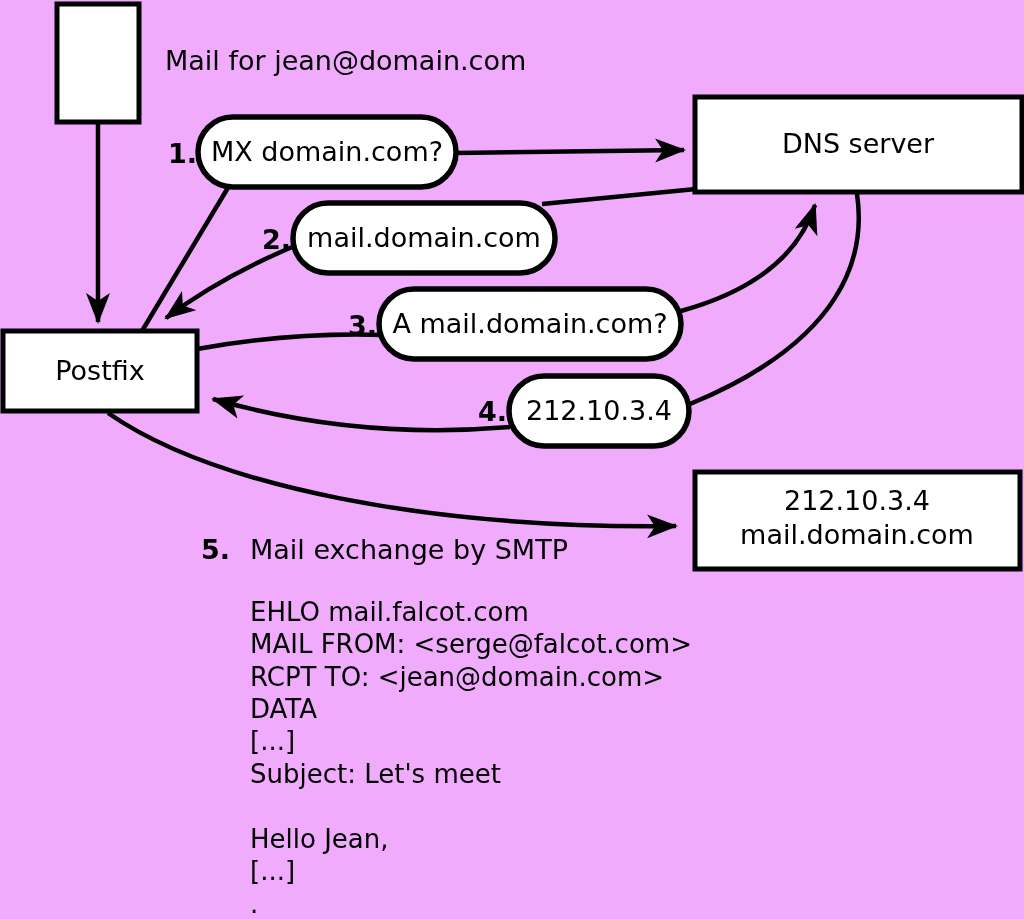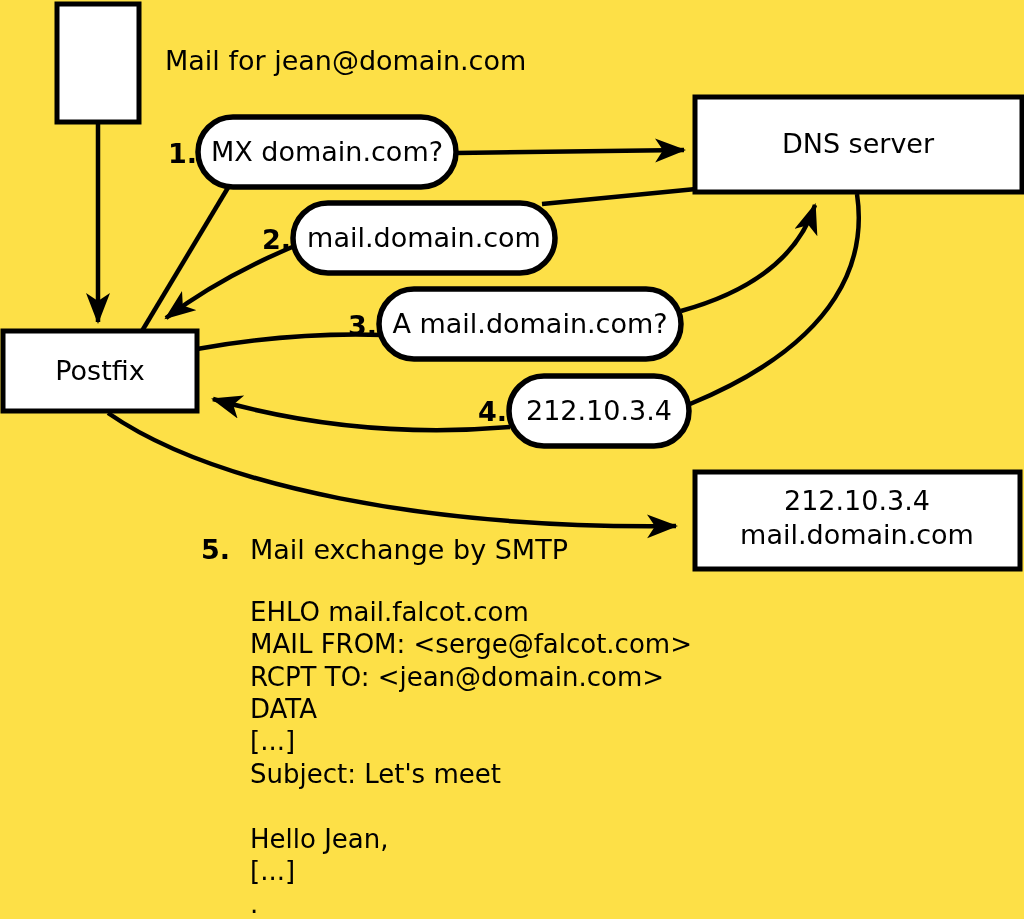--- a/index.html
+++ b/index.html
@@ -4,21 +4,21 @@
 <style>
   html, body {
     margin: 0;
     padding: 0;
     background: #ffffff;
   }
   .stage {
     position: relative;
     width: 1024px;
     height: 919px;
-    background: #fde047;
+    background: #f0abfc;
     overflow: hidden;
   }
   svg {
     display: block;
     font-family: "DejaVu Sans", "Liberation Sans", sans-serif;
   }
   .box {
     fill: #ffffff;
     stroke: #000000;
     stroke-width: 5;

